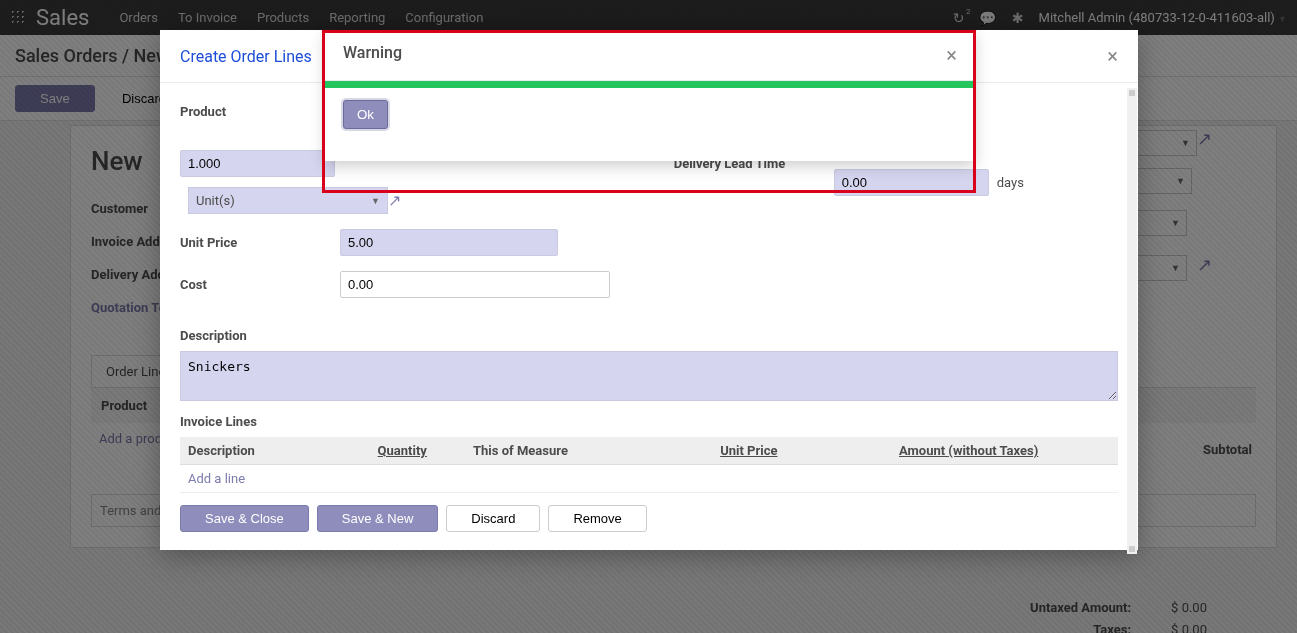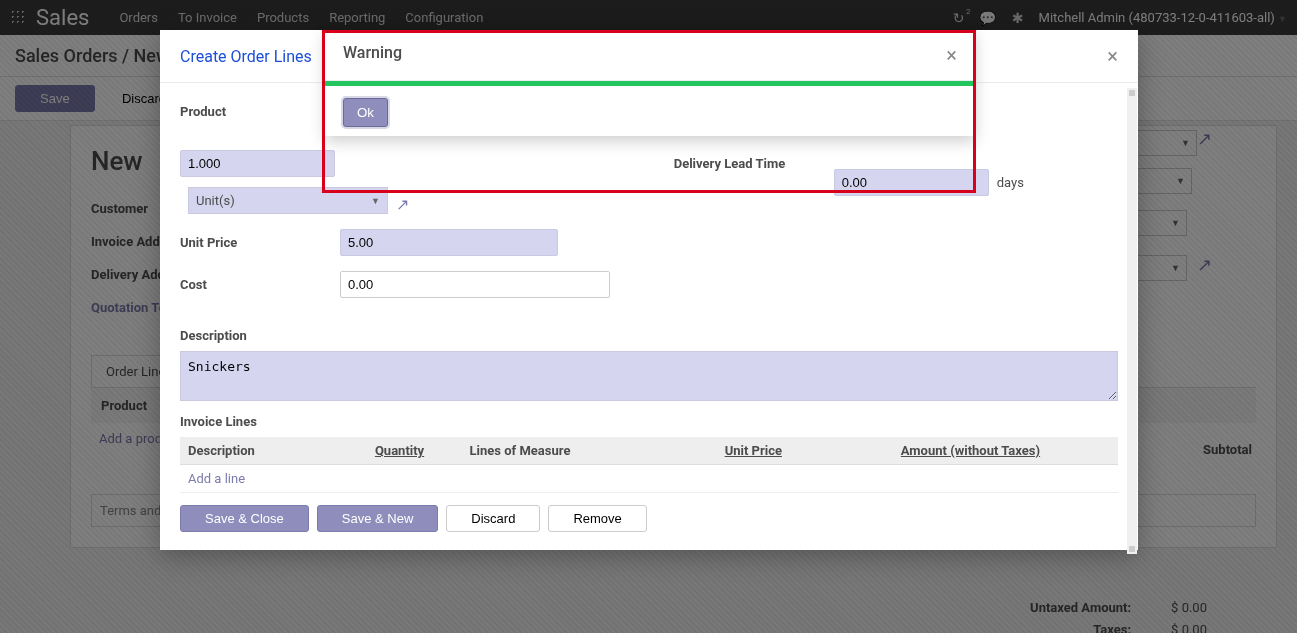--- a/index.html
+++ b/index.html
@@ -63,21 +63,21 @@
 .itable th { background: #eee; padding: 6px 8px; text-align: left; font-weight: 700; border-bottom: 1px solid #ddd; font-size: 13px; }
 .itable th.r { text-align: center; text-decoration: underline; }
 .itable td { padding: 6px 8px; border-bottom: 1px solid #eee; }
 .addline { color: #7c7bad; }
 
 
 .wmodal { position: absolute; left: 325px; top: 30px; width: 650px; background: #fff; z-index: 100; box-shadow: 0 5px 15px rgba(0,0,0,0.2); }
 .wmodal-header { padding: 13px 18px; border-bottom: 1px solid #e9ecef; display: flex; justify-content: space-between; }
 .wmodal-header h5 { font-size: 16px; font-weight: 500; }
 .wmodal-body { padding: 20px 18px; font-size: 13px; color: #4c4c4c; }
-.wmodal-footer { padding: 12px 18px 9px; border-top: 5px solid #22c55e; }
+.wmodal-footer { padding: 12px 18px 32px; border-top: 7px solid #22c55e; }
 .wok { background: #8e8dbb; color: #fff; border: 1px solid #6b6a99; padding: 6px 13px; border-radius: 3px; box-shadow: 0 0 0 2px rgba(124,123,173,0.3); }
 
 .redbox { position: absolute; left: 322px; top: 30px; width: 654px; height: 163px; border: 3px solid #d9001b; pointer-events: none; z-index: 200; }
 .bg-sel { border: 1px solid #ccc; background: #fff; width: 100%; height: 26px; display: flex; align-items: center; justify-content: flex-end; padding: 0 6px; }
 .ext2 { color: #7c7bad; font-size: 18px; }
 
 
 .modal-scroll { position: absolute; right: 1px; top: 58px; width: 10px; height: 466px; background: #f0f0f0; }
 .modal-scroll::before { content:''; position:absolute; top:2px; right:2px; width:6px; height:6px; background: #ccc; }
 .modal-scroll::after { content:''; position:absolute; bottom:2px; right:2px; width:6px; height:6px; background: #ccc; }
@@ -193,21 +193,21 @@
             </div>
           <span class="ext-link">↗</span>
         </div>
       </div>
     </div>
 
     <div class="form-row" style="margin-top:30px">
       <div class="form-col">
         <div class="finput-wrap" style="flex-direction:column; align-items:flex-start; gap:10px;">
           <input class="finput" style="width: 155px;" value="1.000">
-          <div style="display:flex; align-items:flex-end; gap:8px;padding-left:8px;">
+          <div style="display:flex; align-items:center; gap:0;padding-left:8px;">
             <div class="fselect" style="width:200px">
                 <span>Unit(s)</span>
                 <span class="caret">▼</span>
               </div>
             <span class="ext-link">↗</span>
           </div>
         </div>
       </div>
       <div class="form-col" style="flex:0.9">
         <div class="flabel" style="width:160px">Delivery Lead Time</div>
@@ -238,21 +238,21 @@
 
     <div class="subhead" style="margin-top:30px">Description</div>
     <textarea class="ftextarea" style="">Snickers</textarea>
 
     <div class="subhead">Invoice Lines</div>
     <table class="itable">
       <tbody>
           <tr>
         <th>Description</th>
         <th class="r">Quantity</th>
-        <th>Lines of Measure</th>
+        <th>This of Measure</th>
         <th class="r">Unit Price</th>
         <th class="r">Amount (without Taxes)</th>
       </tr>
       <tr>
             <td colspan="5"><span class="addline">Add a line</span></td>
           </tr>
     </tbody>
       </table>
   </div>
   <div class="modal-footer">

